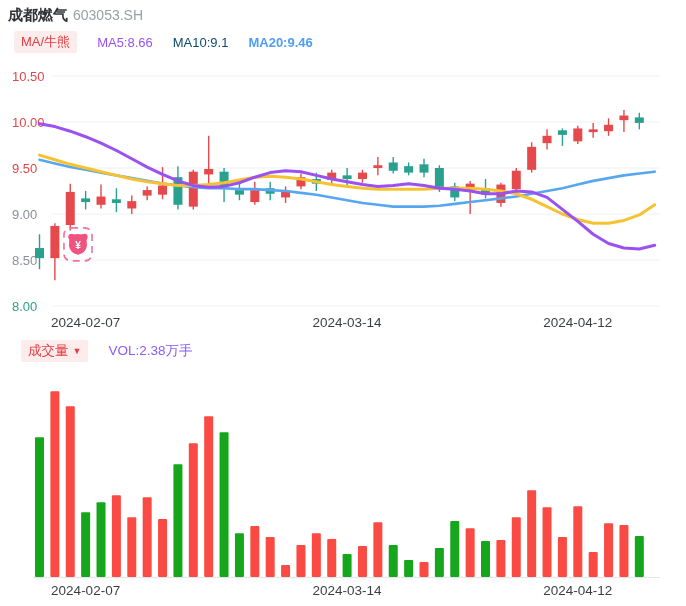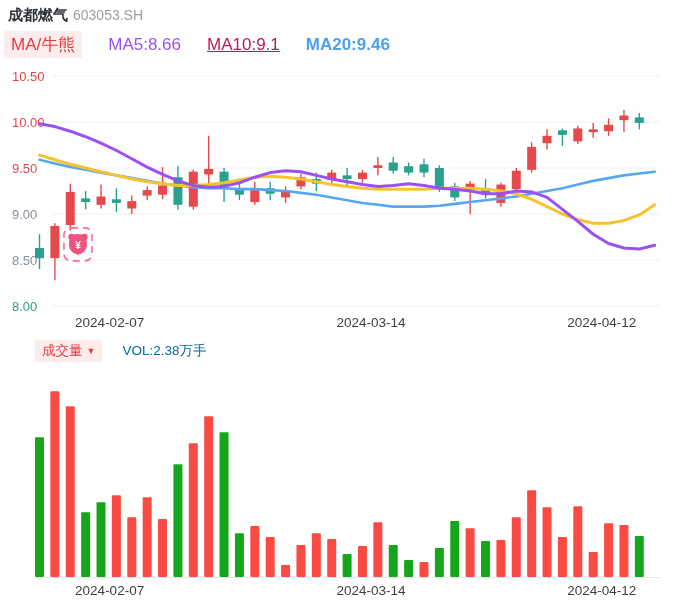--- a/index.html
+++ b/index.html
@@ -1,49 +1,49 @@
 <!DOCTYPE html>
 <html><head>
 <meta charset="utf-8">
 <style>
   html,body{margin:0;padding:0;background:#fff;}
   .app{position:relative;width:686px;height:606px;background:#fff;overflow:hidden;
        font-family:"Liberation Sans",sans-serif;}
   .header{position:absolute;top:6px;left:8px;white-space:nowrap;}
   .title{font-size:15px;font-weight:bold;color:#2f3237;}
   .code{font-size:14px;color:#9aa0a6;margin-left:5px;}
-  .legend{position:absolute;top:31px;left:4px;display:flex;gap:26px;align-items:center;
-          font-size:17px;}
+  .legend{position:absolute;top:31px;left:14px;display:flex;gap:20px;align-items:center;
+          font-size:13px;}
   .pill{background:#fdecec;color:#e23c40;padding:2px 7px;border-radius:2px;display:inline-flex;
         align-items:center;gap:4px;}
   #price-svg{position:absolute;top:64px;left:0;}
   #vol-svg{position:absolute;top:388px;left:0;}
   #price-xlabels{position:absolute;top:315px;left:0;width:686px;height:18px;}
   #vol-xlabels{position:absolute;top:583px;left:0;width:686px;height:18px;}
   .xlab{position:absolute;top:0;transform:translateX(-50%);font-size:13.5px;color:#3b3f44;
-        white-space:nowrap;margin-left:24px;}
-  .vol-header{position:absolute;top:340px;left:35px;display:flex;gap:20px;align-items:center;
+        white-space:nowrap;}
+  .vol-header{position:absolute;top:340px;left:21px;display:flex;gap:20px;align-items:center;
               font-size:13.5px;}
-  .vol-readout{color:#0369a1;}
+  .vol-readout{color:#8b5cf6;}
   .arrow{font-size:9px;line-height:1;}
   svg text{font-family:"Liberation Sans",sans-serif;}
 </style>
 </head>
 <body>
 
 <div class="app">
 
   <div class="header">
     <span class="title">成都燃气</span><span class="code">603053.SH</span>
   </div>
 
   <div class="legend">
     <span class="pill" style="color: rgb(226, 60, 64);">MA/牛熊</span>
     <span style="color: rgb(155, 81, 242); text-align: right;">MA5:8.66</span>
-    <span style="color: #be185d; text-decoration: underline;">MA10:9.1</span>
+    <span style="color: #0c4a6e;">MA10:9.1</span>
     <span style="color: rgb(77, 159, 242); font-weight: bold;">MA20:9.46</span>
   </div>
 
   <svg id="price-svg" width="686" height="250" viewBox="0 0 686 250">
       <line x1="52" x2="660" y1="12" y2="12" stroke="#edf0f4" stroke-width="1"></line>
       <text x="12" y="16.5" fill="#e54547" font-size="13">10.50</text>
       <line x1="52" x2="660" y1="58" y2="58" stroke="#edf0f4" stroke-width="1"></line>
       <text x="12" y="62.5" fill="#e54547" font-size="13">10.00</text>
       <line x1="52" x2="660" y1="104" y2="104" stroke="#edf0f4" stroke-width="1"></line>
       <text x="12" y="108.5" fill="#e54547" font-size="13">9.50</text>

